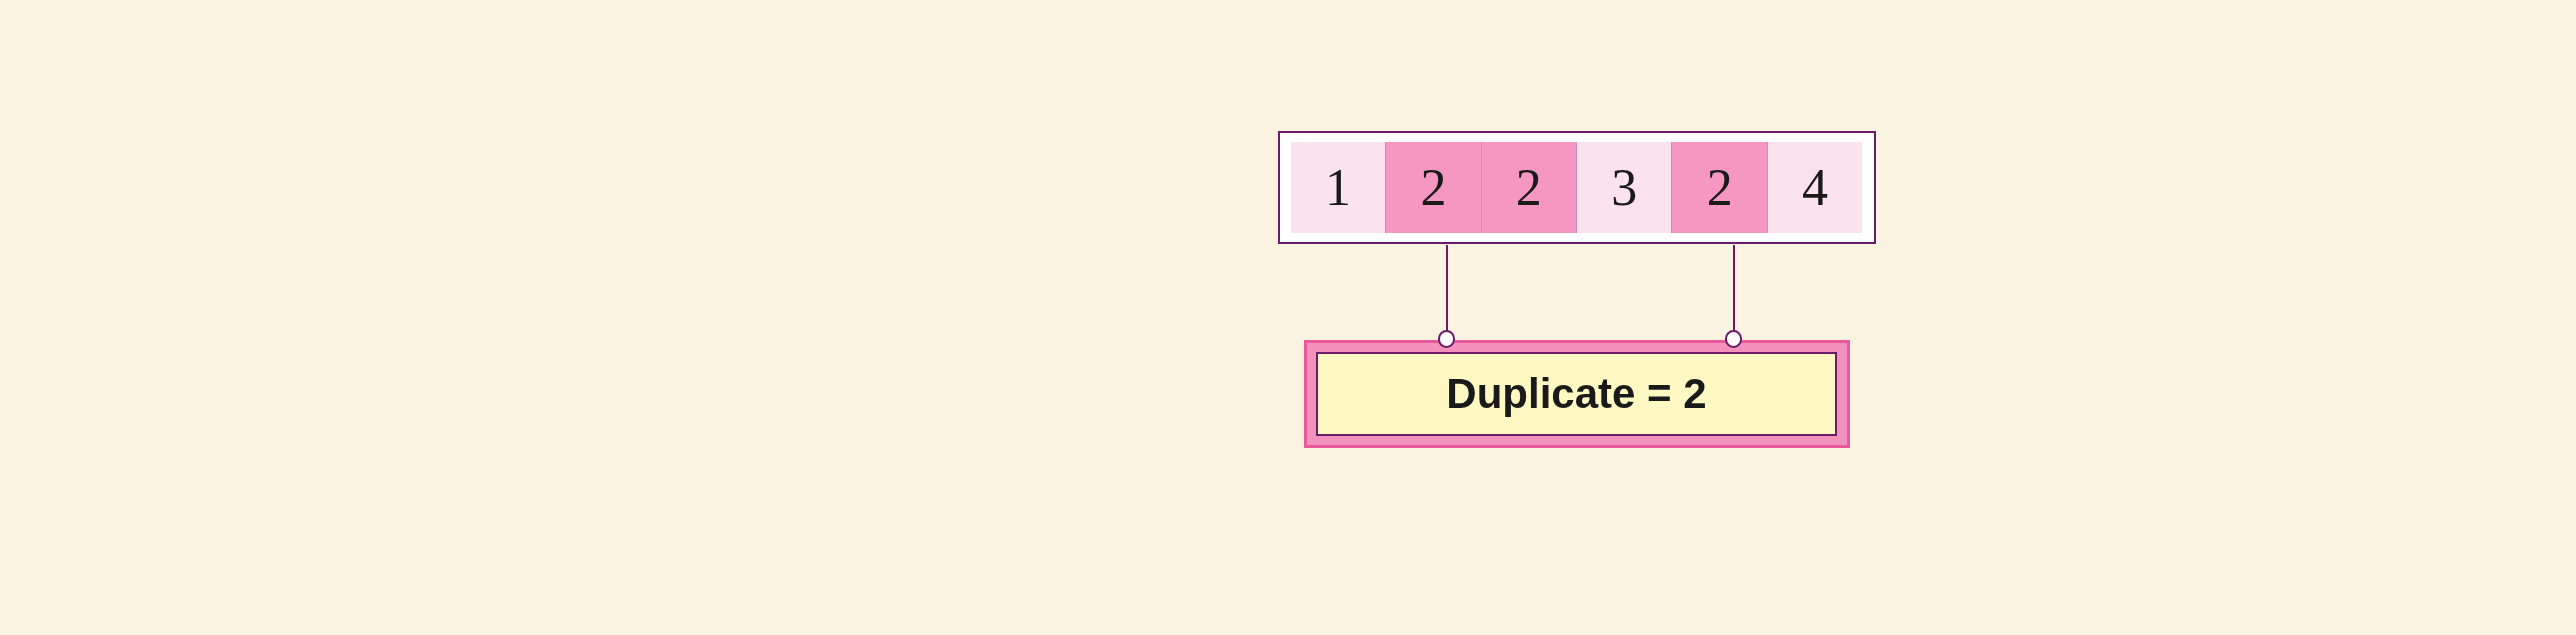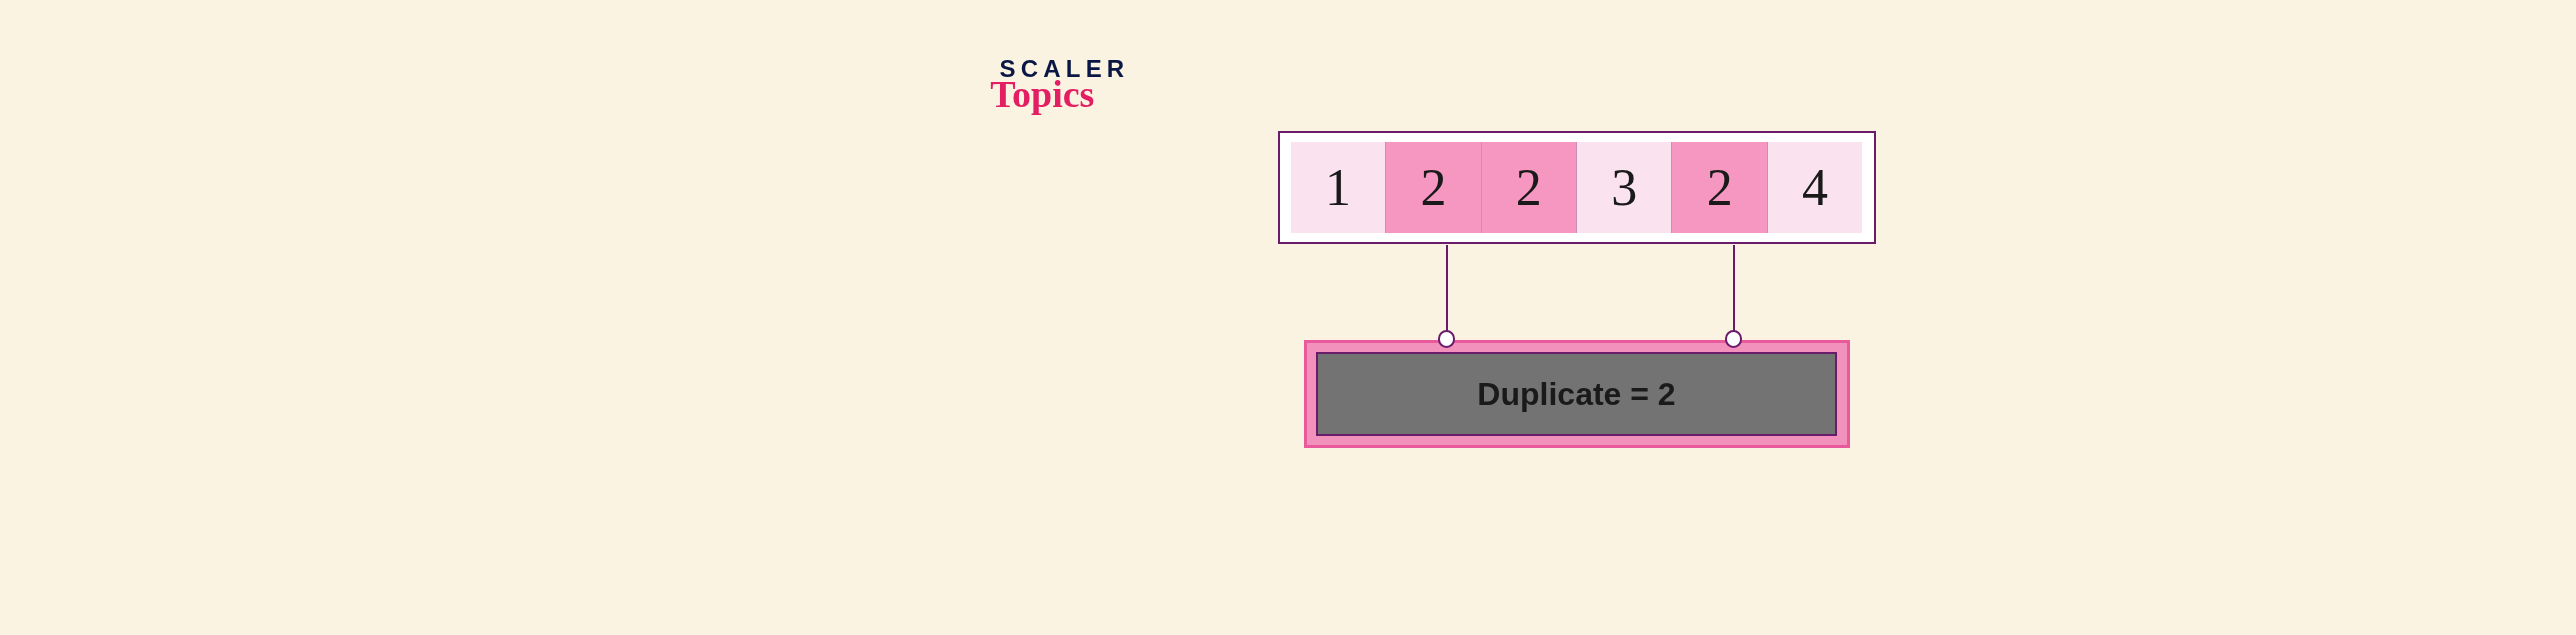--- a/index.html
+++ b/index.html
@@ -91,40 +91,36 @@
     top: 340px;
     width: 546px;
     height: 108px;
     background: #f291bb;
     border: 3.1px solid #e85a9b;
     padding: 9.3px;
   }
   .result-inner {
     width: 100%;
     height: 100%;
-    background: #737373;
+    background: #fef9c3;
     border: 2.1px solid #6a1b6a;
     display: flex;
     align-items: center;
     justify-content: center;
     font-family: Arial, Helvetica, sans-serif;
     font-weight: 700;
-    font-size: 32px;
+    font-size: 42px;
     color: #1a1a1a;
   }
 </style>
 </head>
 <body>
 
 <div class="canvas">
 
-  <div class="logo">
-    <div class="logo-scaler">SCALER</div>
-    <div class="logo-topics">Topics</div>
-  </div>
 
   <div class="array-frame">
     <div class="cell cell-light">1</div>
     <div class="cell cell-dark">2</div>
     <div class="cell cell-dark">2</div>
     <div class="cell cell-light">3</div>
     <div class="cell cell-dark">2</div>
     <div class="cell cell-light">4</div>
   </div>
 

